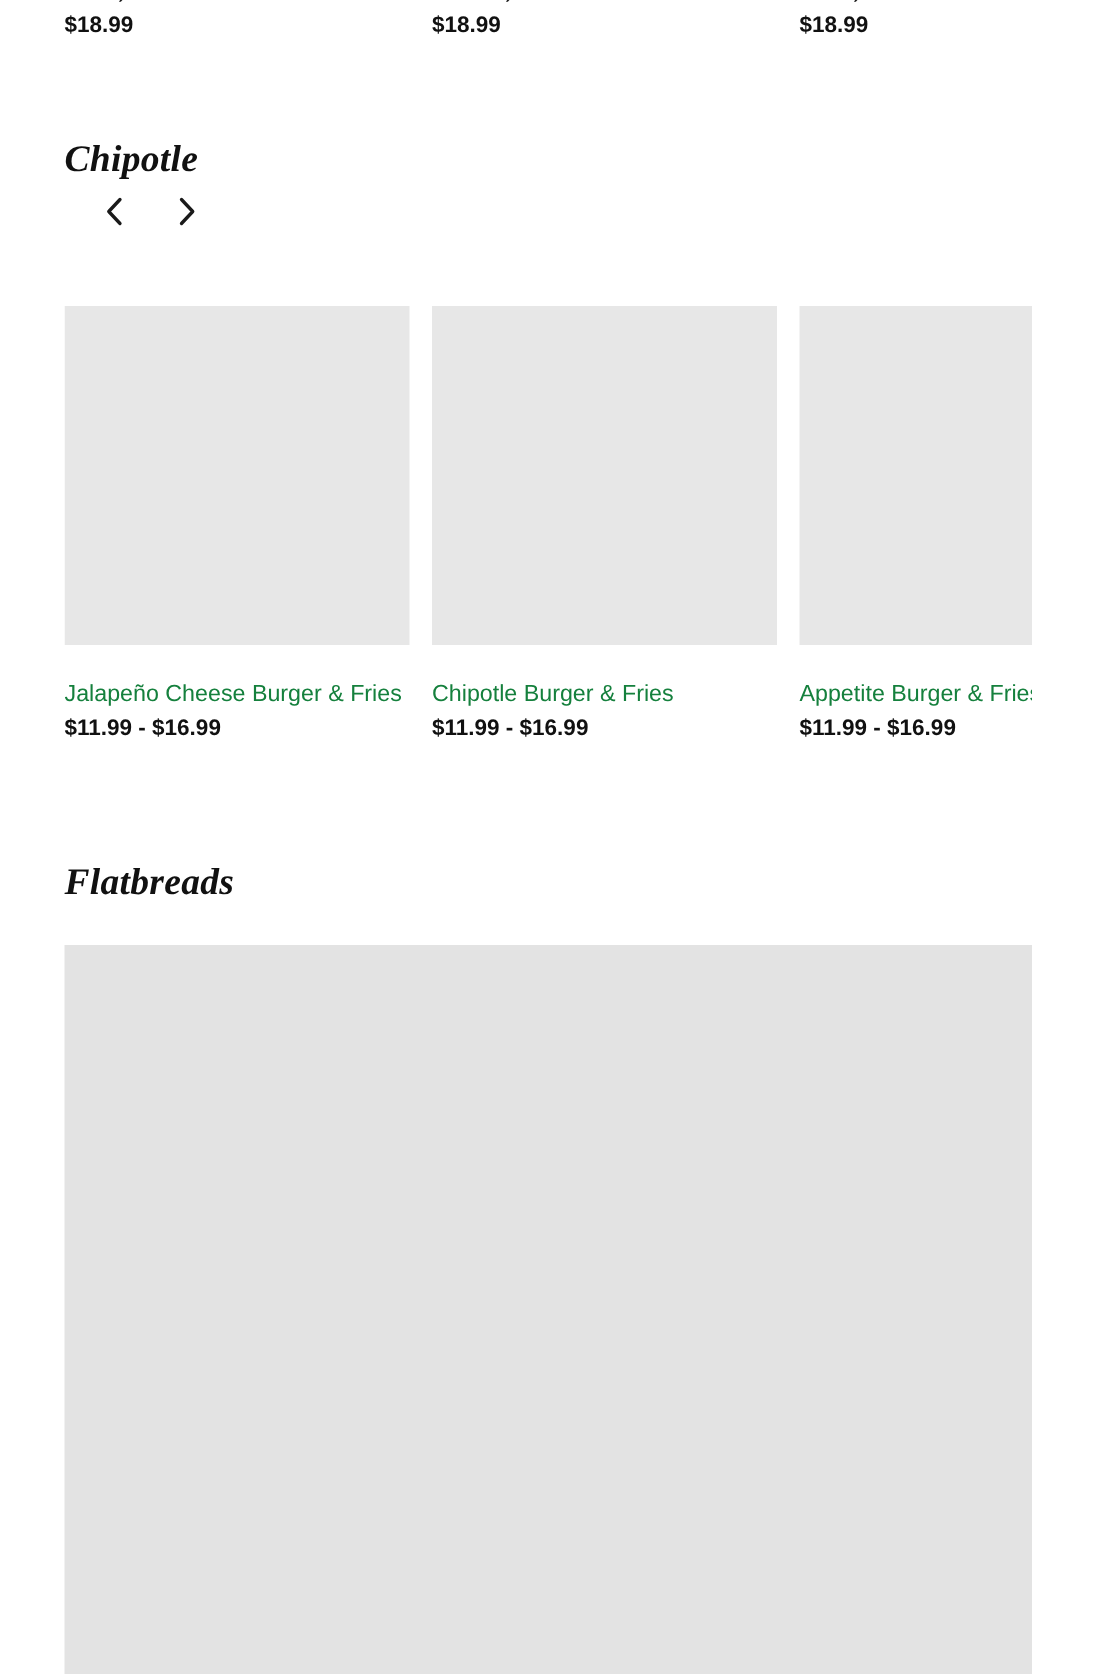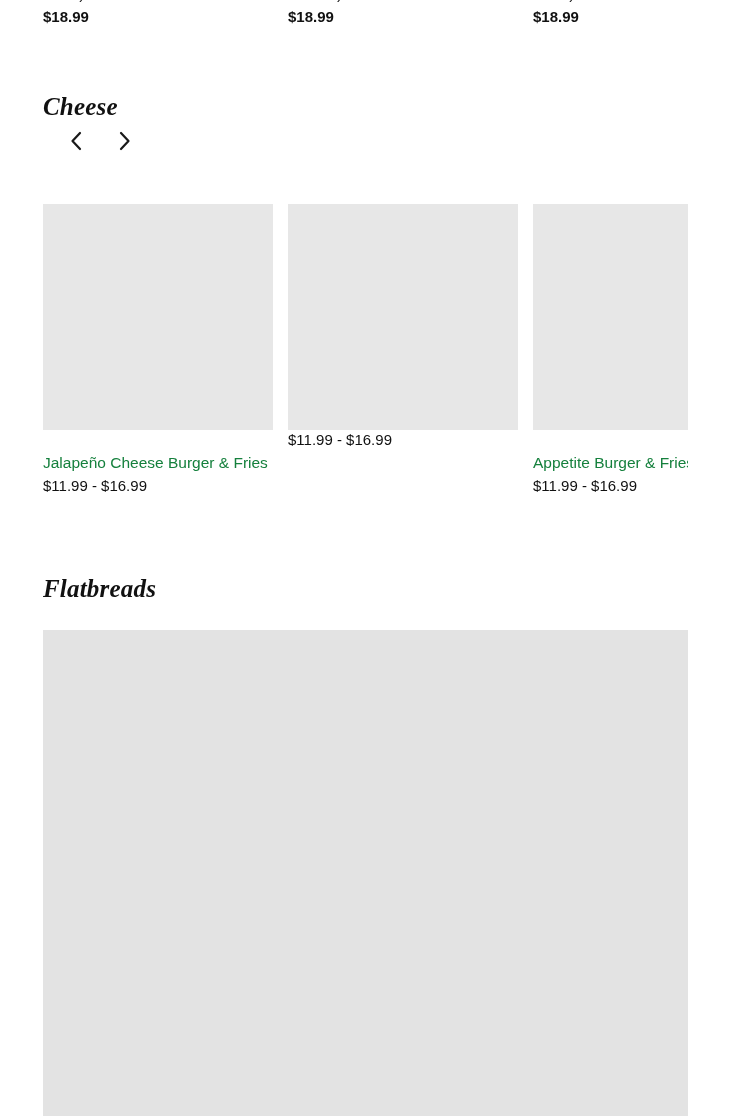--- a/index.html
+++ b/index.html
@@ -129,21 +129,21 @@
     margin: 22px 0 3px 0;
     font-weight: 400;
     white-space: nowrap;
   }
   .card-title.wrap {
     white-space: normal;
   }
   .card-price {
     font-size: 15px;
     line-height: 20px;
-    font-weight: 400;
+    font-weight: 700;
     color: #111111;
     margin: 0;
     white-space: nowrap;
   }
 
   
   .section-flatbreads {
     position: absolute;
     top: 574px;
     left: 43px;
@@ -173,21 +173,21 @@
       <p class="entree-title">Seared ahi Tuna Entree (choose 2 sides)</p>
       <p class="entree-price">$18.99</p>
     </div>
     <div class="entree-card">
       <p class="entree-title">Pesto Chicken Breast (choose 2 sides)</p>
       <p class="entree-price">$18.99</p>
     </div>
   </div>
 
   <div class="section-burgers">
-    <h2 class="section-heading">Cheese</h2>
+    <h2 class="section-heading">Chipotle</h2>
 
     <div class="carousel-nav">
       <button class="nav-arrow">
         <span>
           <svg width="14" height="20" viewBox="0 0 14 20" fill="none" xmlns="http://www.w3.org/2000/svg">
             <path d="M11 2 L3.5 10 L11 18" stroke="#1a1a1a" stroke-width="2.2" stroke-linecap="round" stroke-linejoin="round"></path>
           </svg>
         </span>
       </button>
       <button class="nav-arrow">
@@ -204,20 +204,21 @@
     <div class="cards-track">
 
       <div class="card">
         <div class="card-image"></div>
         <p class="card-title wrap">Jalapeño Cheese Burger &amp; Fries</p>
         <p class="card-price">$11.99 - $16.99</p>
       </div>
 
       <div class="card">
         <div class="card-image"></div>
+        <p class="card-title">Chipotle Burger &amp; Fries</p>
         <p class="card-price">$11.99 - $16.99</p>
       </div>
 
       <div class="card">
         <div class="card-image"></div>
         <p class="card-title">Appetite Burger &amp; Fries</p>
         <p class="card-price">$11.99 - $16.99</p>
       </div>
 
     </div>

